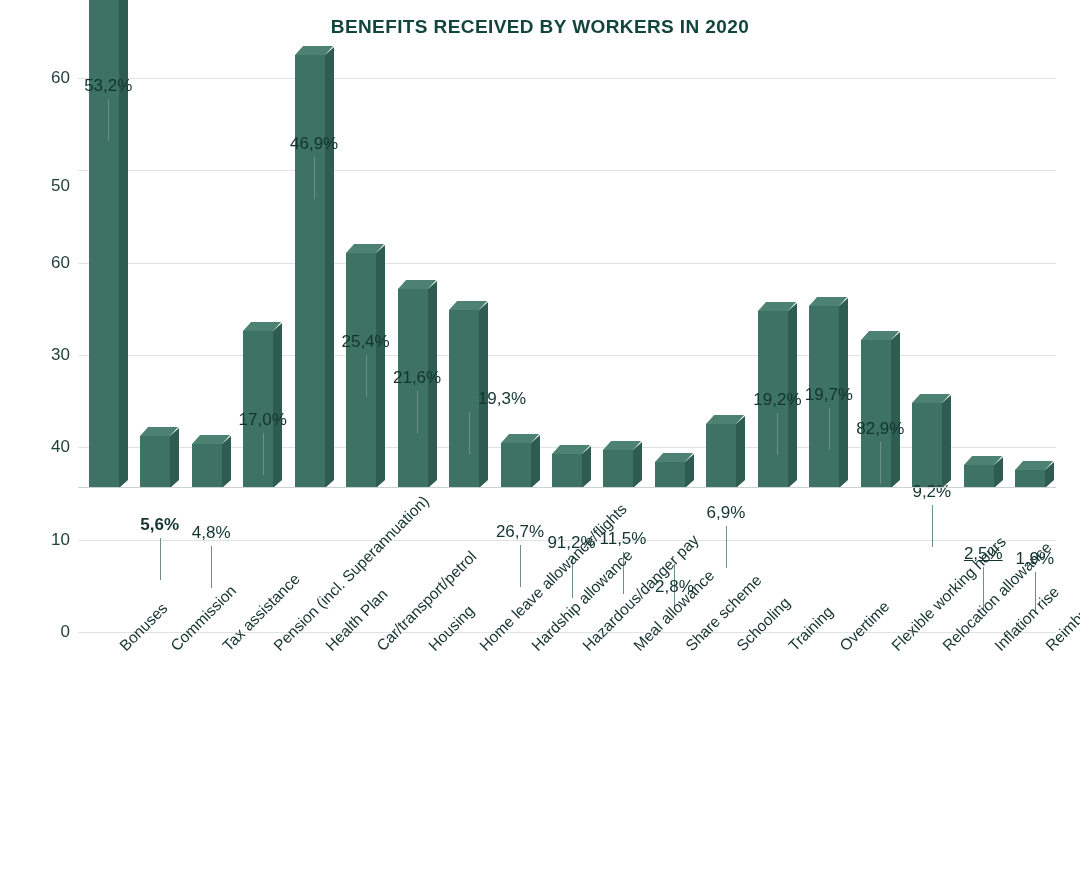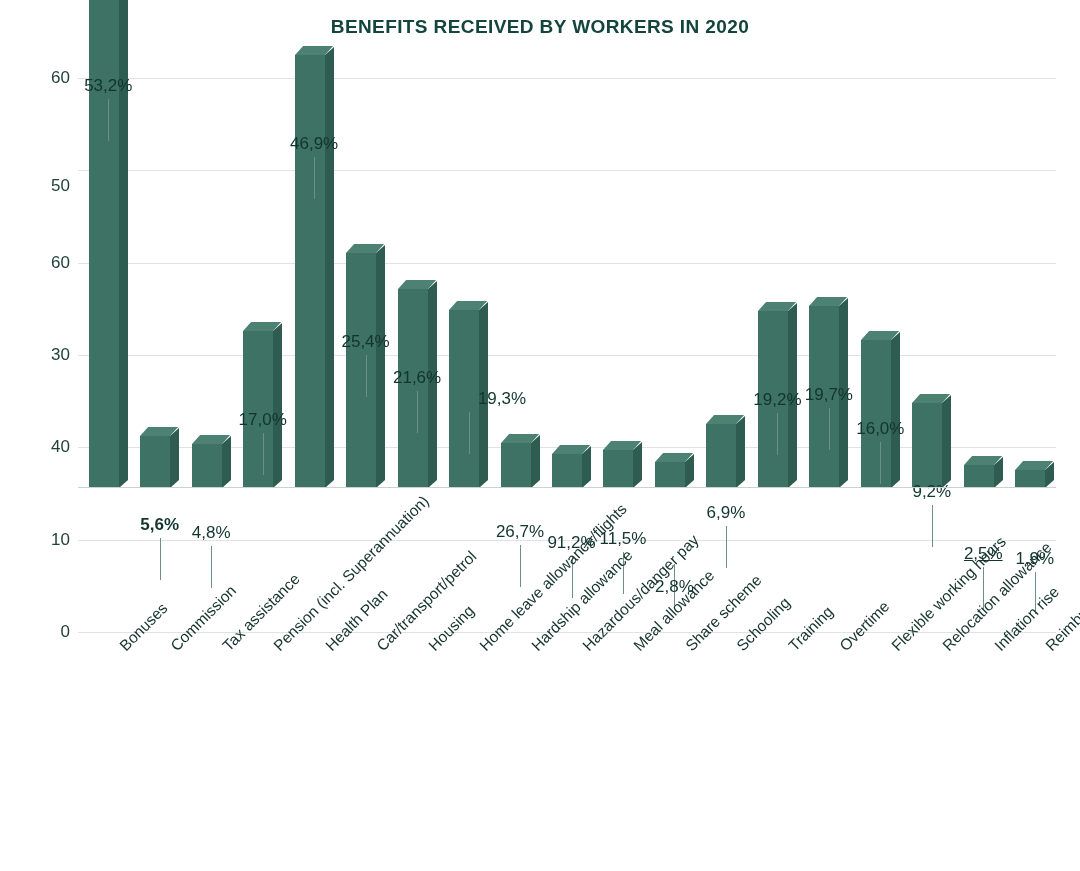--- a/index.html
+++ b/index.html
@@ -231,21 +231,21 @@
           <div class="bar-side" style="left: 30px; bottom: 0px; height: 181.897px; width: 9px; background: rgb(47, 92, 80);"></div>
         </div>
         <div class="leader" style="left: 750.868px; top: 330.103px; height: 42px;"></div>
         <div class="vlabel" style="left: 750.868px; top: 327.103px;">19,7%</div>
         <div class="bar-wrap" style="left: 782.842px; width: 30px; height: 147.733px;">
           <div class="bar-front" style="height: 147.733px; background: rgb(61, 114, 100);"></div>
           <div class="bar-top" style="bottom: 147.733px; height: 9px; background: rgb(77, 130, 115);"></div>
           <div class="bar-side" style="left: 30px; bottom: 0px; height: 147.733px; width: 9px; background: rgb(47, 92, 80);"></div>
         </div>
         <div class="leader" style="left: 802.342px; top: 364.267px; height: 42px;"></div>
-        <div class="vlabel" style="left: 802.342px; top: 361.267px;">16,0%</div>
+        <div class="vlabel" style="left: 802.342px; top: 361.267px;">82,9%</div>
         <div class="bar-wrap" style="left: 834.316px; width: 30px; height: 84.9467px;">
           <div class="bar-front" style="height: 84.9467px; background: rgb(61, 114, 100);"></div>
           <div class="bar-top" style="bottom: 84.9467px; height: 9px; background: rgb(77, 130, 115);"></div>
           <div class="bar-side" style="left: 30px; bottom: 0px; height: 84.9467px; width: 9px; background: rgb(47, 92, 80);"></div>
         </div>
         <div class="leader" style="left: 853.816px; top: 427.053px; height: 42px;"></div>
         <div class="vlabel" style="left: 853.816px; top: 424.053px;">9,2%</div>
         <div class="bar-wrap" style="left: 885.789px; width: 30px; height: 23.0833px;">
           <div class="bar-front" style="height: 23.0833px; background: rgb(61, 114, 100);"></div>
           <div class="bar-top" style="bottom: 23.0833px; height: 9px; background: rgb(77, 130, 115);"></div>

